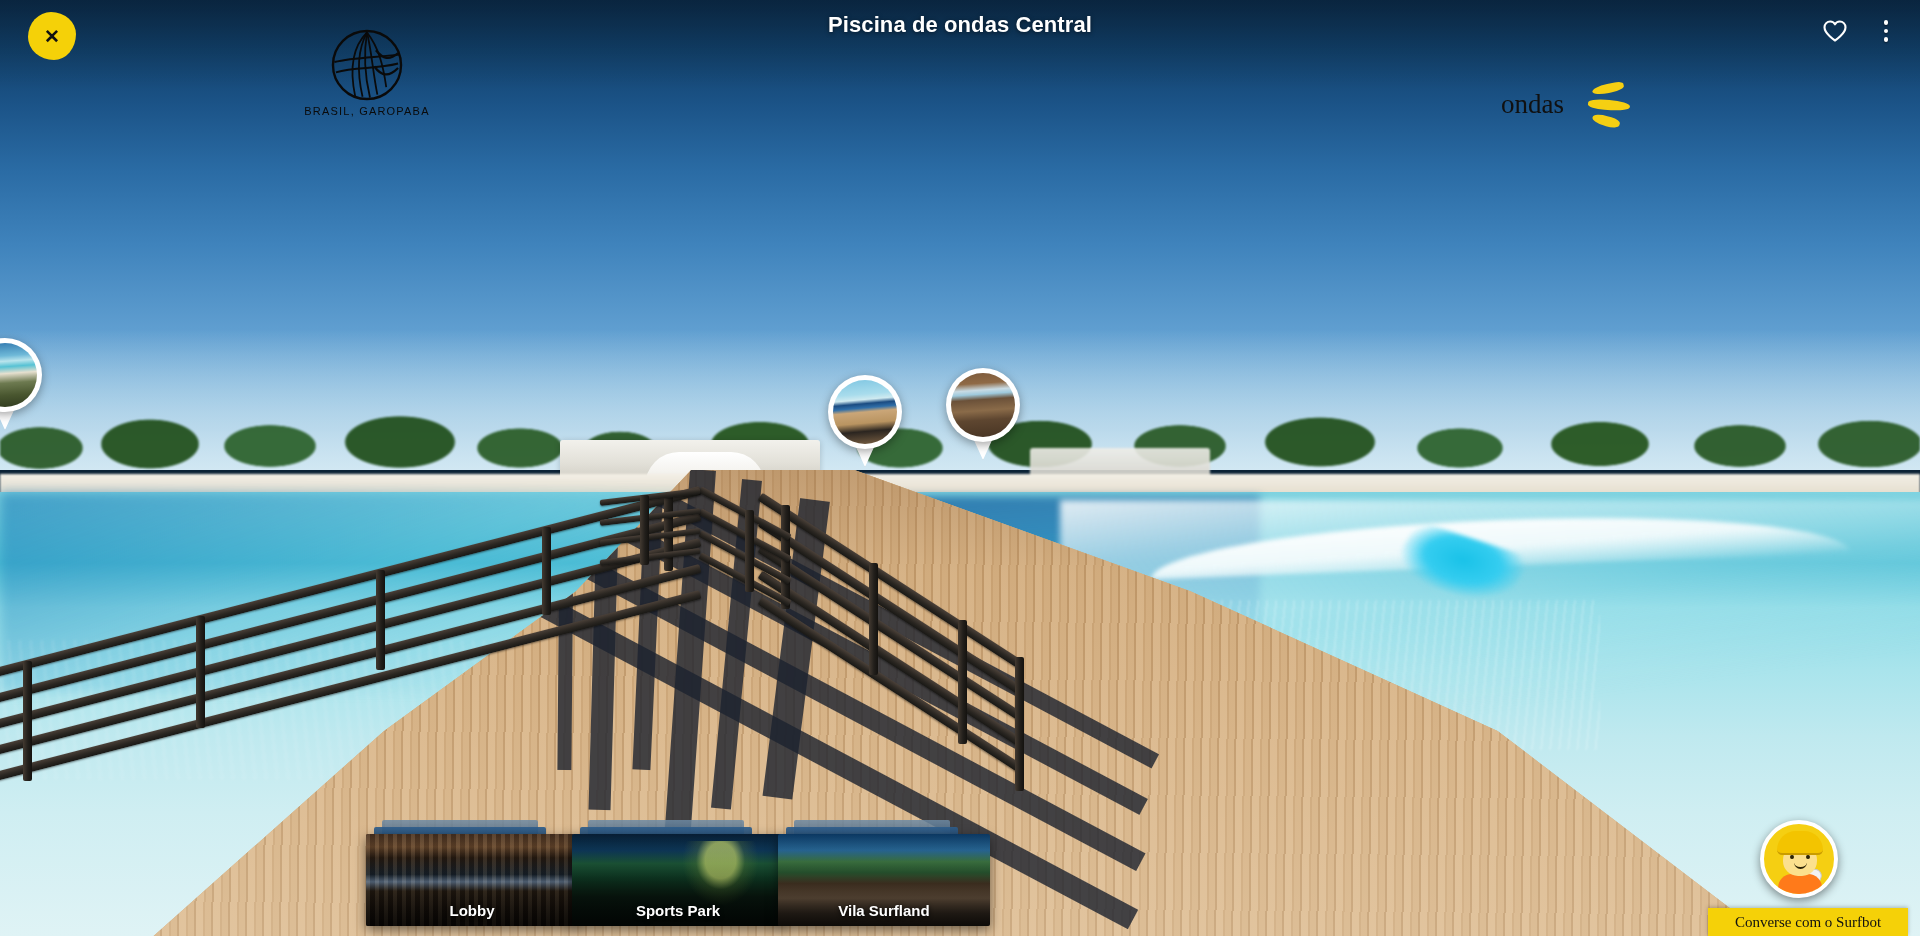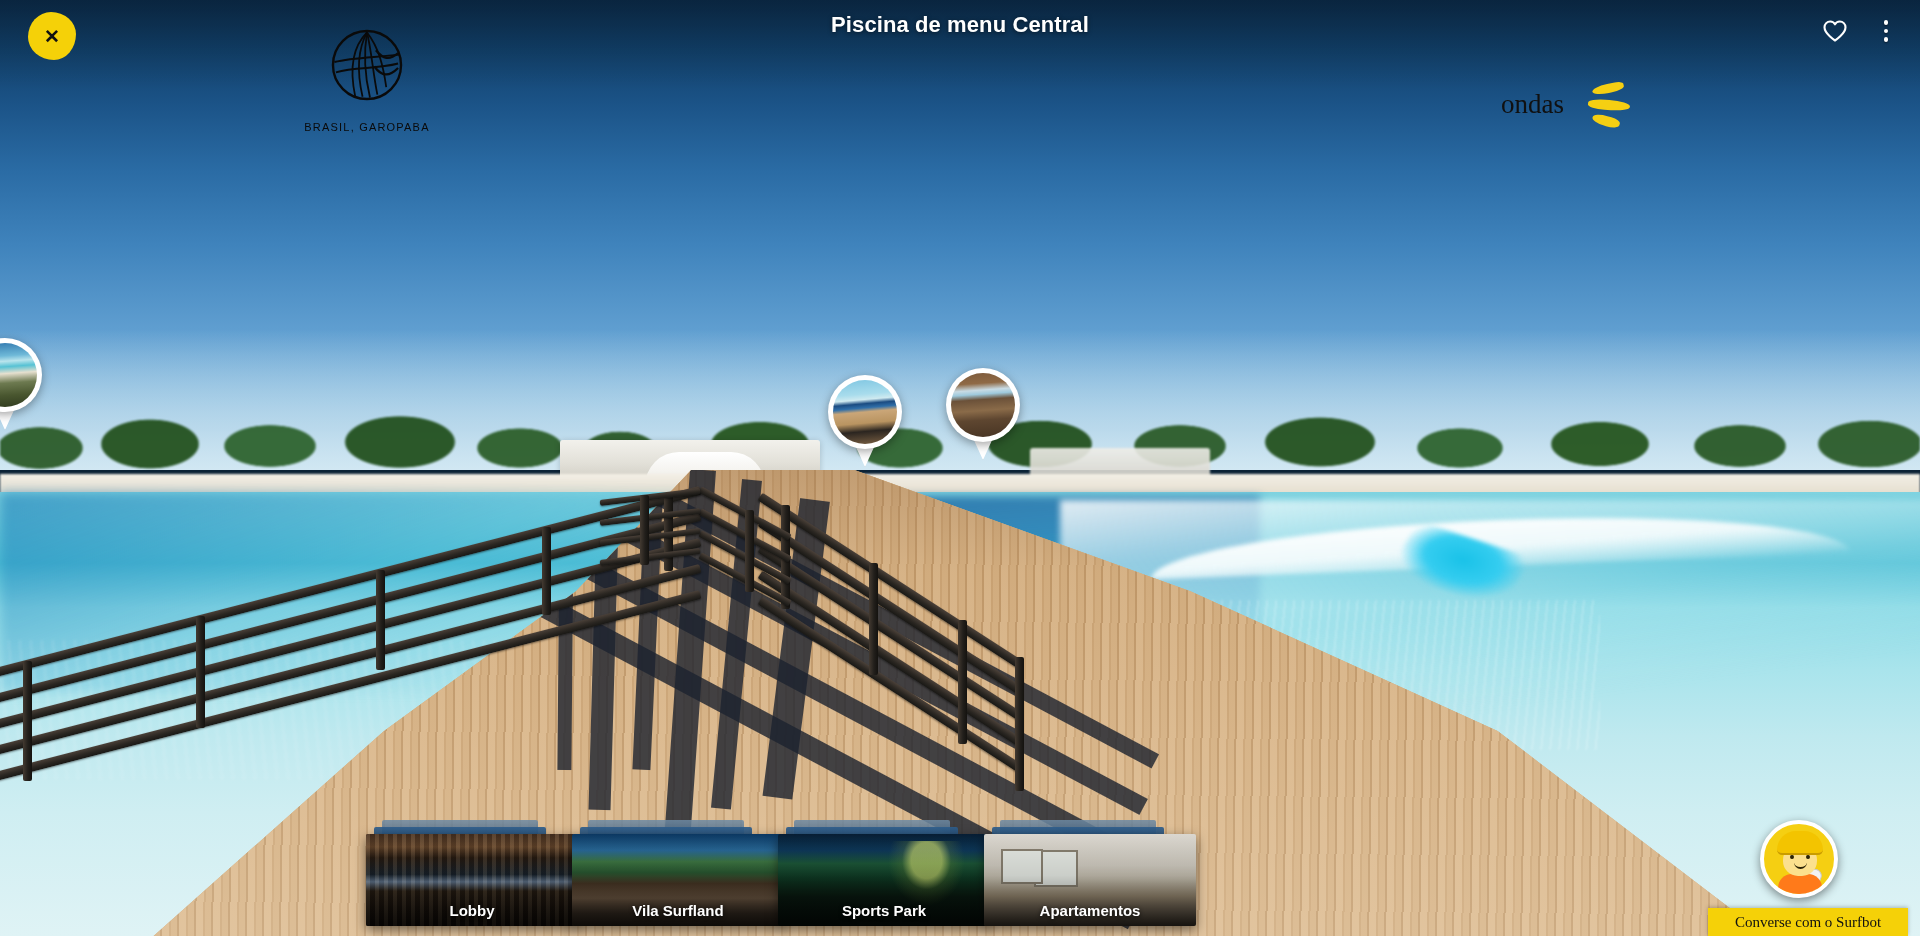--- a/index.html
+++ b/index.html
@@ -270,21 +270,21 @@
   }
   .brand-mark { width: 74px; height: 74px; margin: 0 auto 2px; display: block; }
   .brand-word {
     font-family: "Liberation Serif", serif;
     font-size: 50px; font-weight: bold; color: #0a0a0a;
     line-height: .92; letter-spacing: -.5px;
   }
   .brand-sub {
     font-family: "Liberation Sans", sans-serif;
     font-size: 11px; color: #0a0a0a; letter-spacing: 1.2px;
-    margin-top: 19px;
+    margin-top: 3px;
   }
 
   
   .menu-btn {
     position: absolute; right: 290px; top: 78px;
     display: flex; align-items: center; gap: 14px;
     cursor: pointer;
   }
   .menu-label {
     font-family: "Liberation Serif", serif;
@@ -511,21 +511,21 @@
       </div>
   </div>
 
   <div class="topbar-gradient"></div>
 
   <div class="close-btn">
     <div class="close-blob"></div>
     <div class="close-x">✕</div>
   </div>
 
-  <div class="tour-title">Piscina de menu Central</div>
+  <div class="tour-title">Piscina de ondas Central</div>
 
   <div class="top-right">
     <div class="icon-btn">
       <svg width="26" height="24" viewBox="0 0 26 24">
         <path d="M13 21.5 C13 21.5 2.5 14.8 2.5 8.3 C2.5 4.9 5.1 2.5 8.2 2.5 C10.4 2.5 12.2 3.7 13 5.4 C13.8 3.7 15.6 2.5 17.8 2.5 C20.9 2.5 23.5 4.9 23.5 8.3 C23.5 14.8 13 21.5 13 21.5 Z" fill="none" stroke="#ffffff" stroke-width="2.1" stroke-linejoin="round"></path>
       </svg>
     </div>
     <div class="icon-btn kebab">
       <span></span>
       <span></span>
@@ -559,47 +559,38 @@
   </div>
 
   <div class="thumbstrip" id="thumbstrip">
       <div class="thumb-card">
         <div class="stack-l2"></div>
         <div class="stack-l1"></div>
         <div class="thumb-face">
           <div class="thumb-scene sc-lobby"></div>
           <div class="thumb-vign"></div>
           <div class="thumb-label">Lobby</div>
-        </div>
-      </div>
-      <div class="thumb-card">
-        <div class="stack-l2"></div>
-        <div class="stack-l1"></div>
-        <div class="thumb-face">
-          <div class="thumb-scene sc-vila"></div>
-          <div class="thumb-vign"></div>
-          <div class="thumb-label">Vila Surfland</div>
         </div>
       </div>
       <div class="thumb-card">
         <div class="stack-l2"></div>
         <div class="stack-l1"></div>
         <div class="thumb-face">
           <div class="thumb-scene sc-sports"></div>
           <div class="thumb-vign"></div>
           <div class="thumb-label">Sports Park</div>
         </div>
       </div>
       <div class="thumb-card">
         <div class="stack-l2"></div>
         <div class="stack-l1"></div>
         <div class="thumb-face">
-          <div class="thumb-scene sc-apto"></div>
+          <div class="thumb-scene sc-vila"></div>
           <div class="thumb-vign"></div>
-          <div class="thumb-label">Apartamentos</div>
+          <div class="thumb-label">Vila Surfland</div>
         </div>
       </div>
     </div>
 
   <div class="surfbot">
     <div class="surfbot-avatar">
       <div class="sb-board"></div>
       <div class="sb-body"></div>
       <div class="sb-face"></div>
       <div class="sb-hair"></div>

